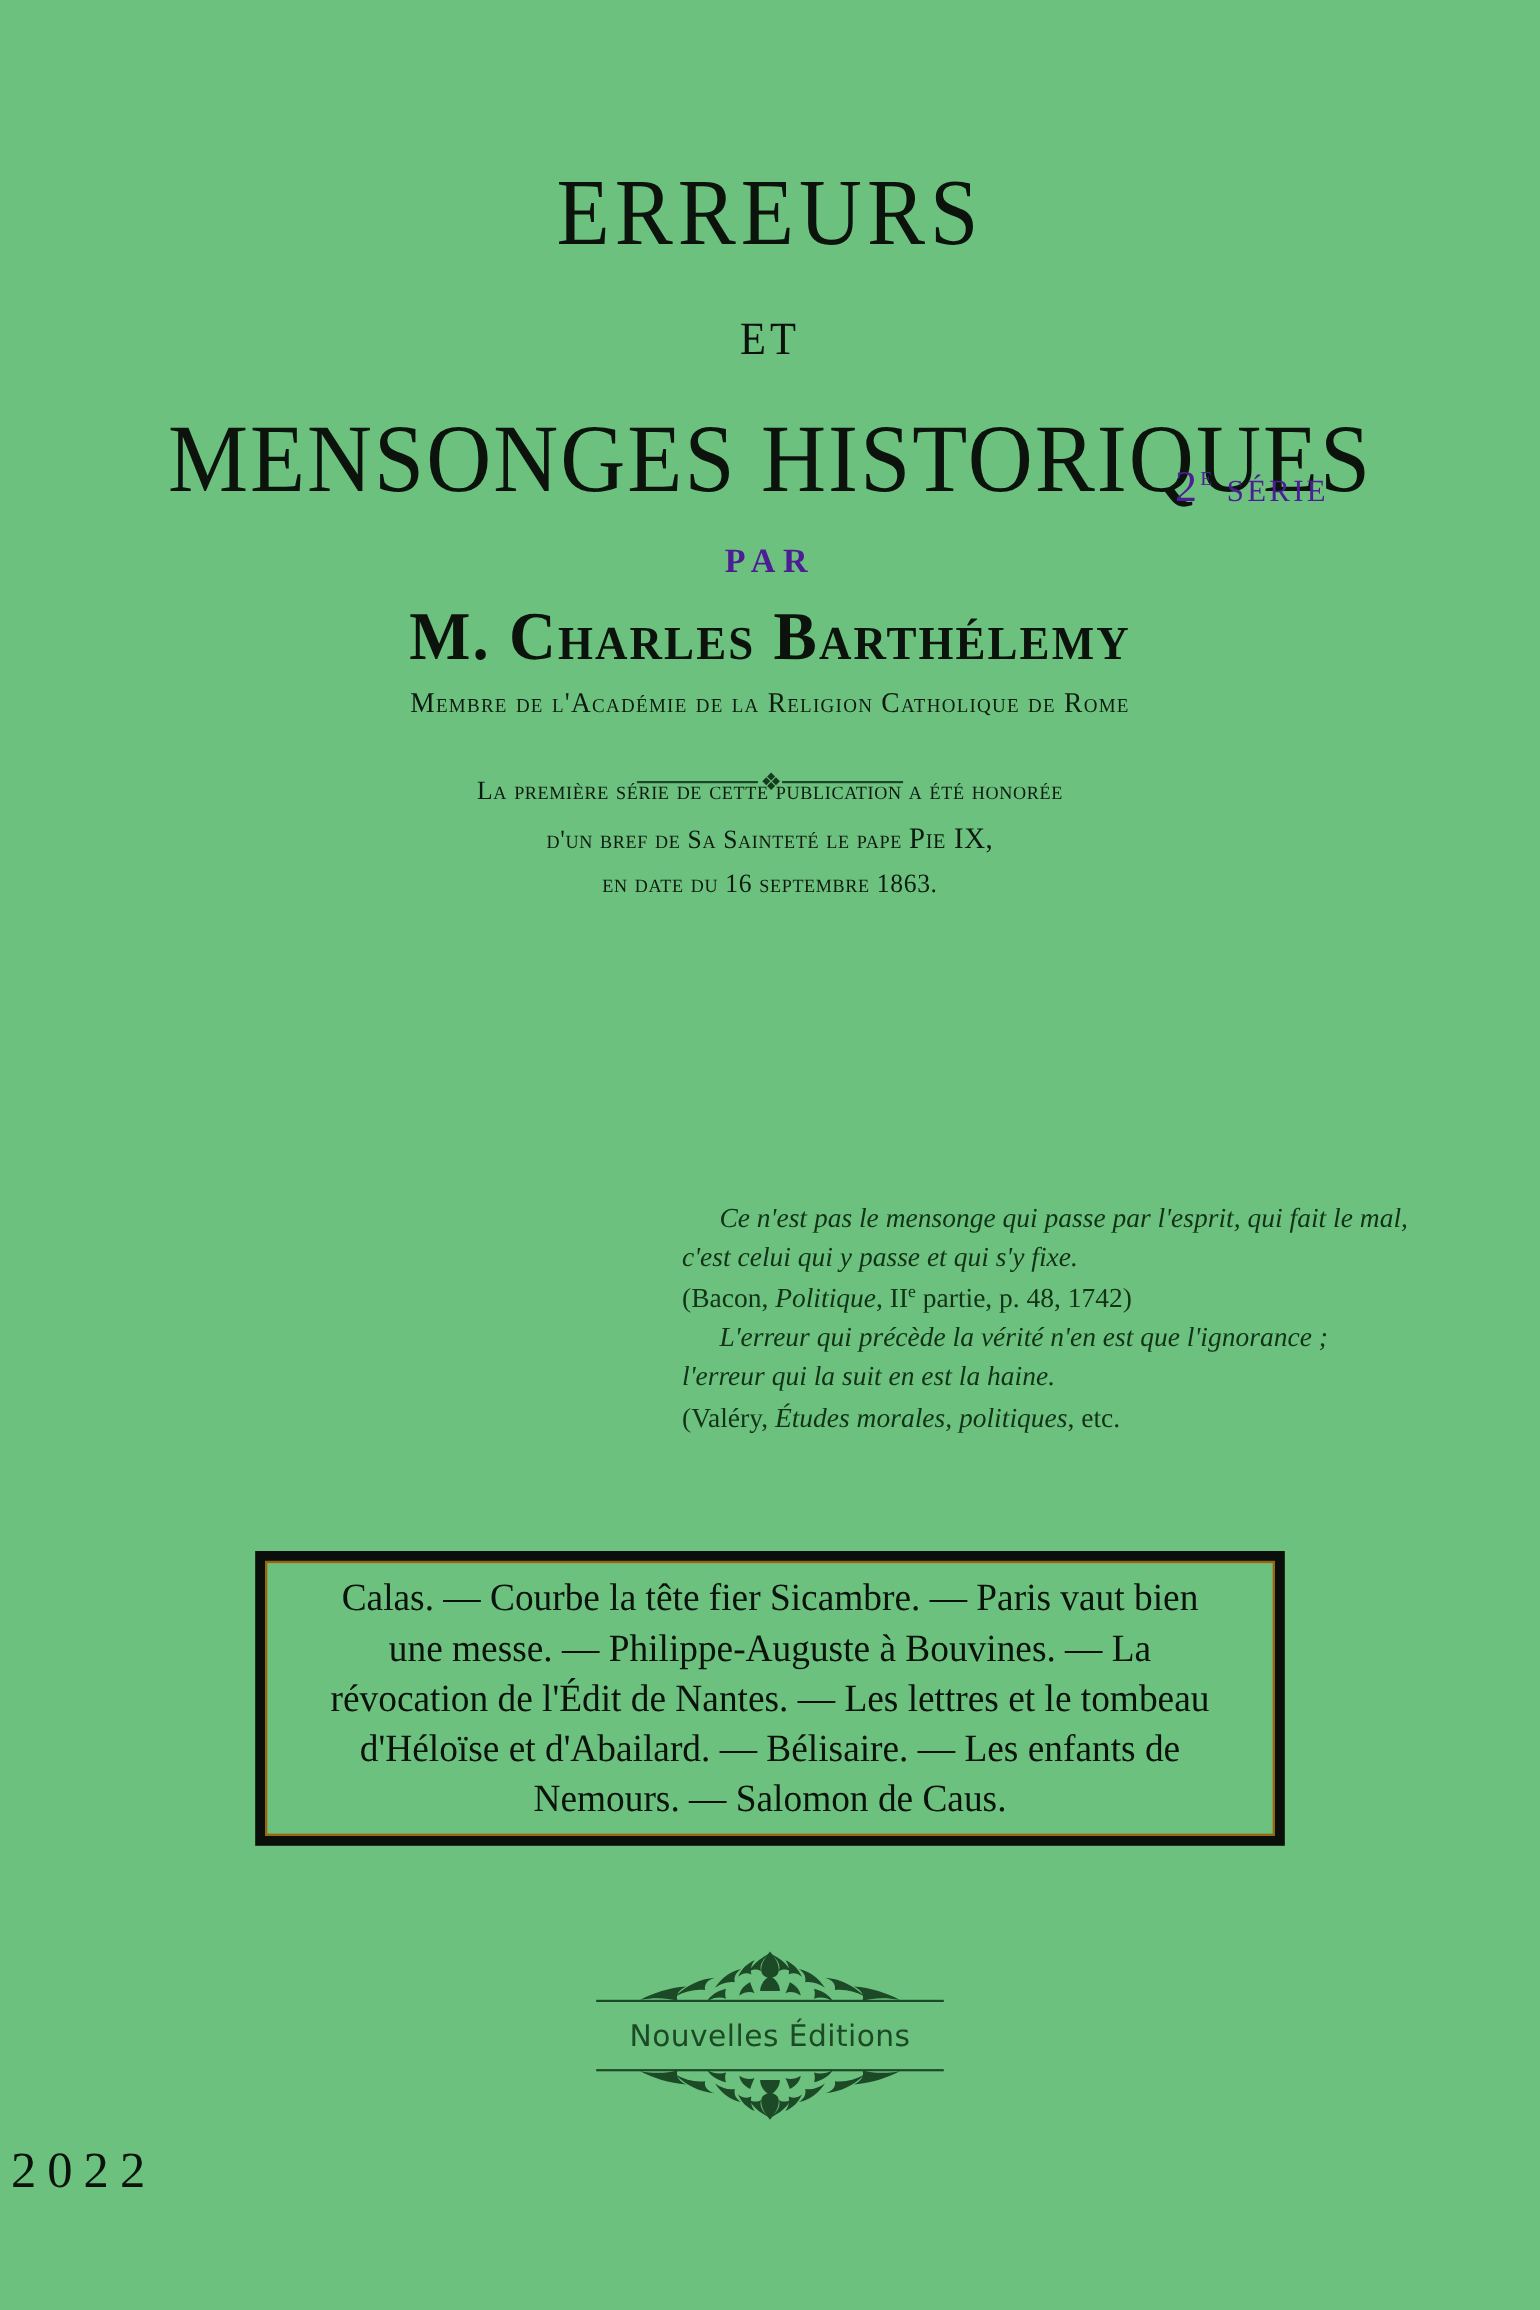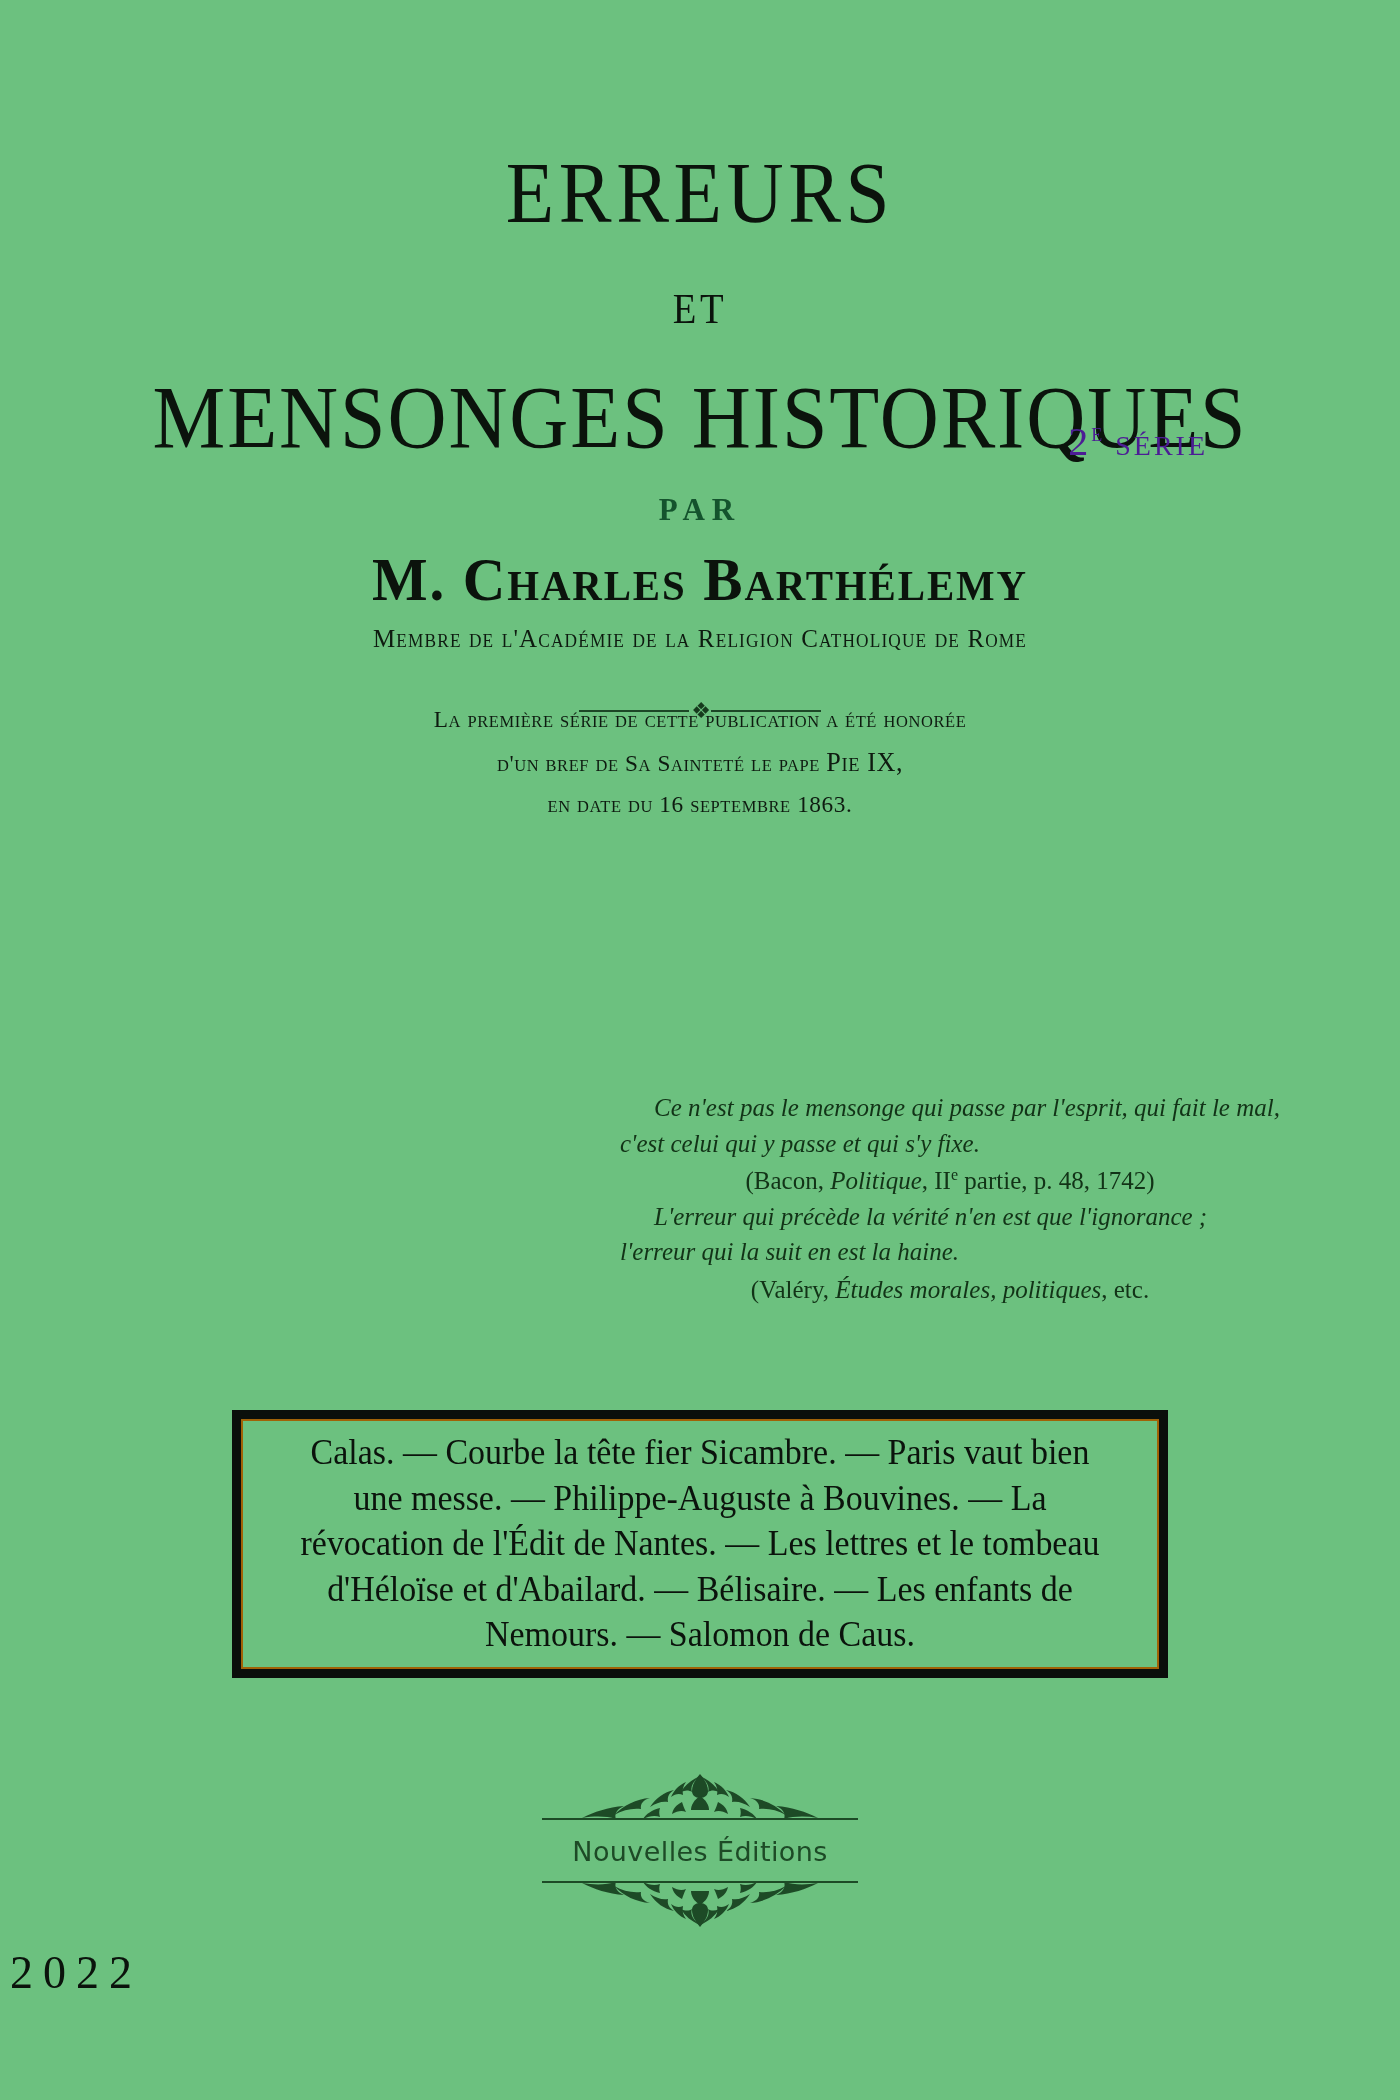--- a/index.html
+++ b/index.html
@@ -90,21 +90,21 @@
   .par {
     position: absolute;
     top: 492px;
     left: 0;
     width: 1400px;
     text-align: center;
     font-size: 31px;
     letter-spacing: 7px;
     font-variant: small-caps;
     font-weight: 700;
-    color: #14532d;
+    color: #4c1d95;
   }
 
   .author {
     position: absolute;
     top: 548px;
     left: 0;
     width: 1400px;
     text-align: center;
     font-size: 62px;
     line-height: 1;
@@ -181,21 +181,21 @@
     width: 660px;
     font-style: italic;
     font-size: 25px;
     line-height: 1.42;
     color: #123317;
   }
   .epi-text {
     text-indent: 34px;
   }
   .epi-src {
-    text-align: center;
+    text-align: left;
     font-style: normal;
     margin-top: 2px;
   }
   .epi-src .work { font-style: italic; }
   .epi-src .ord {
     font-size: 16px;
     vertical-align: super;
   }
   .epi-src-2 {
     text-align: center;

